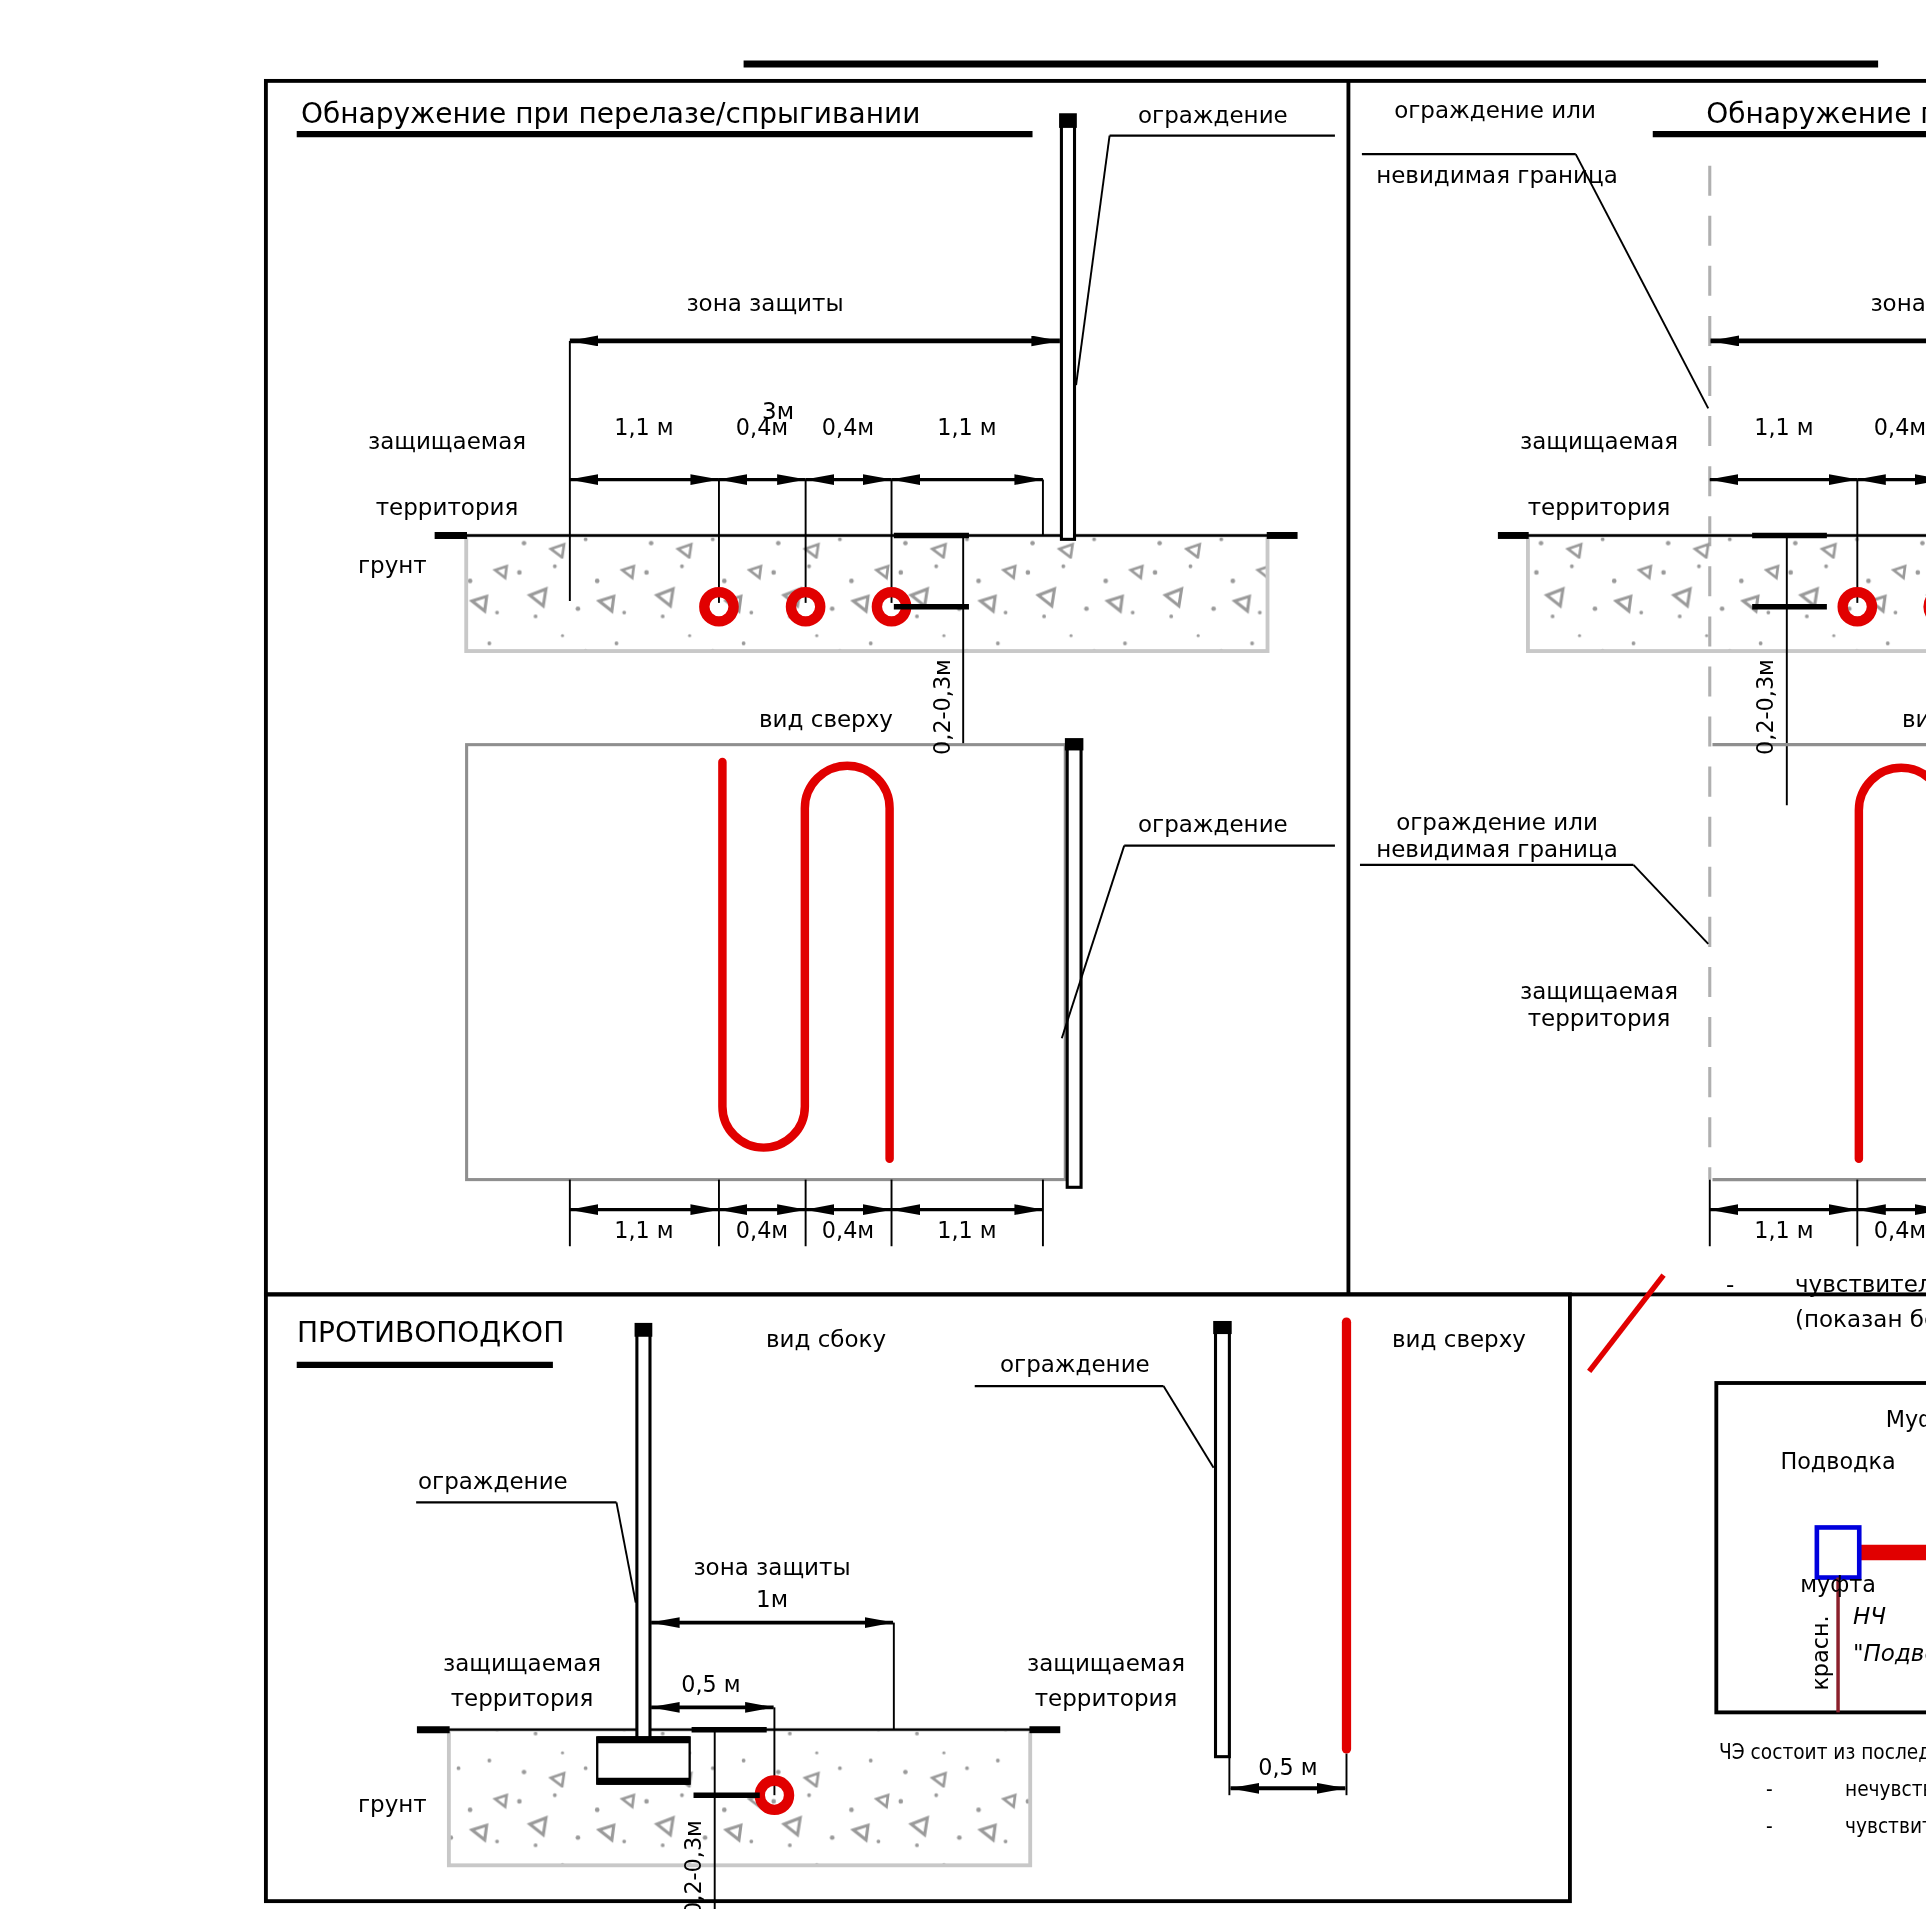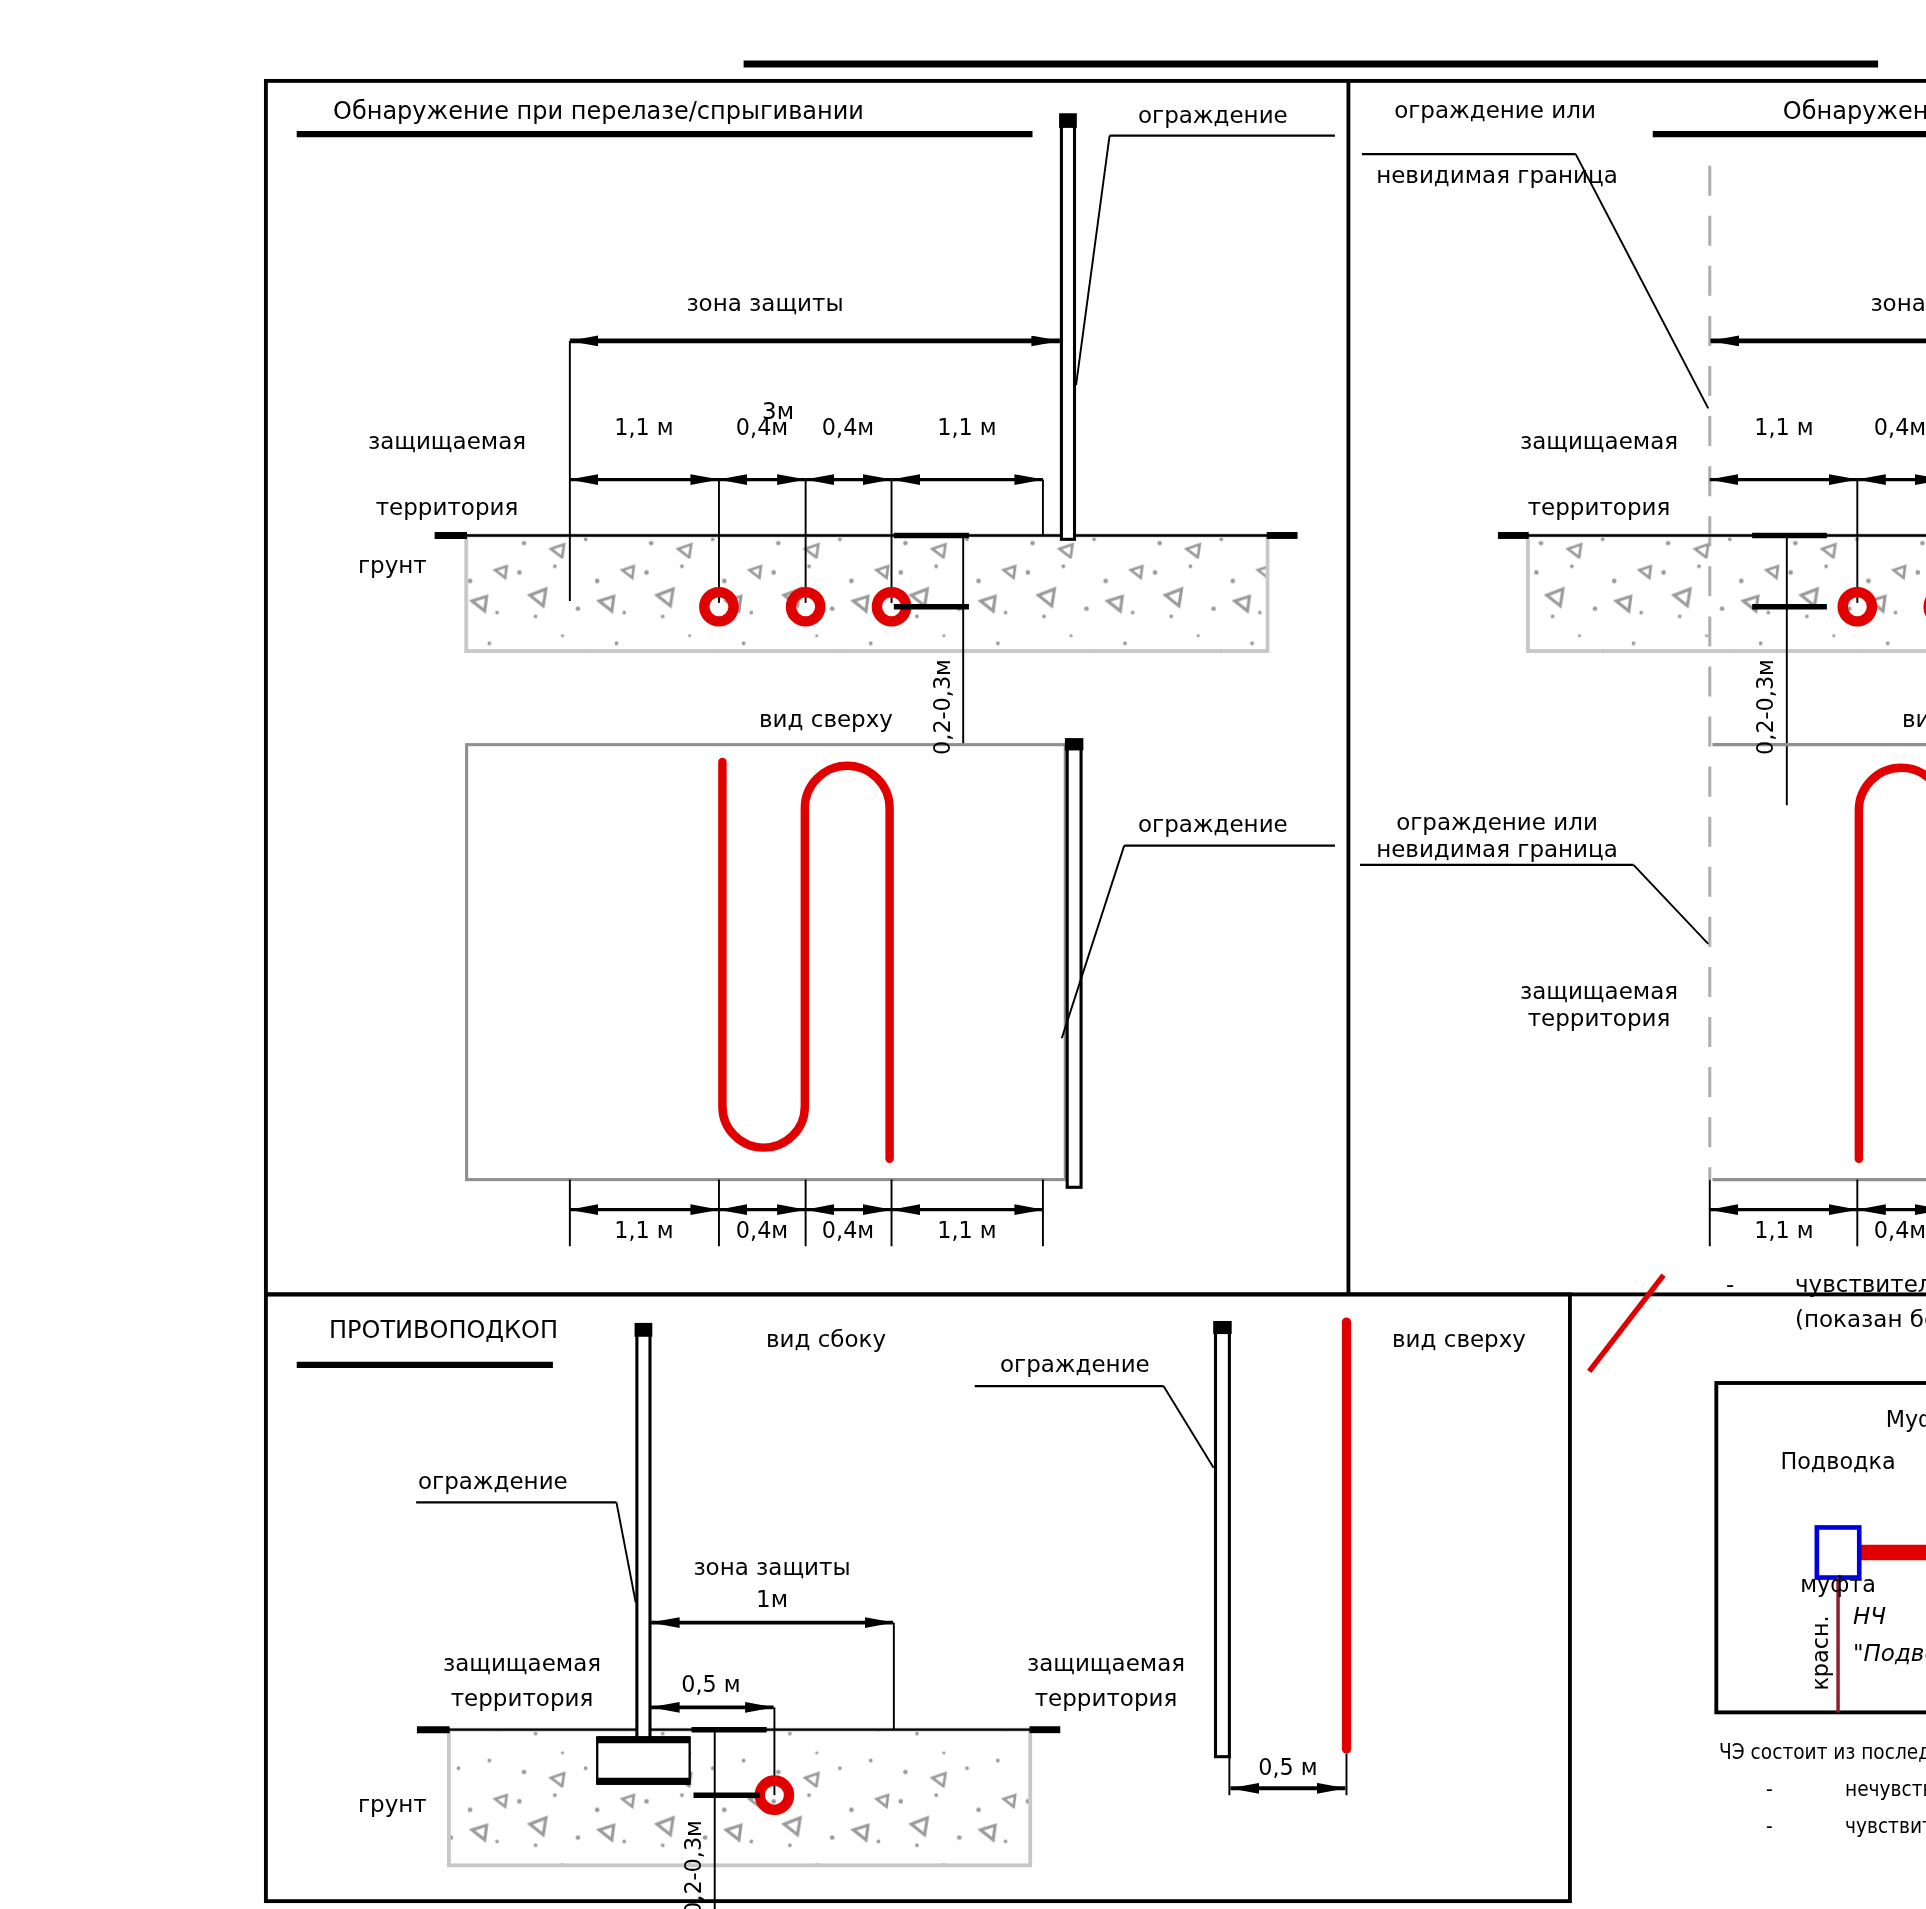--- a/index.html
+++ b/index.html
@@ -2,21 +2,21 @@
 <html style="font-size:6.2px"><head>
 <meta charset="utf-8">
 <style>
   html,body{margin:0;padding:0;background:#ffffff;}
   #canvas{position:relative;width:2703px;height:1910px;background:#fff;
           font-family:"DejaVu Sans",sans-serif;color:#000;overflow:hidden;}
   #gfx{position:absolute;left:0;top:0;}
   .lbl{position:absolute;font-size:23px;line-height:1.15;white-space:nowrap;}
   .c{transform:translateX(-50%);} 
   .rot{transform:translate(-50%,-50%) rotate(-90deg);}
-  .hdr{font-size:24px;margin-left:32px;}
+  .hdr{font-size:28px;}
   .big{font-size:25.4px;}
   .dim{font-size:22.3px;}
   .it{font-style:italic;}
   .narrow{transform:scaleX(.86);transform-origin:0 0;}
   .narrowc{font-size:21.6px;}
 </style>
 </head>
 <body>
 
 <div id="canvas">

